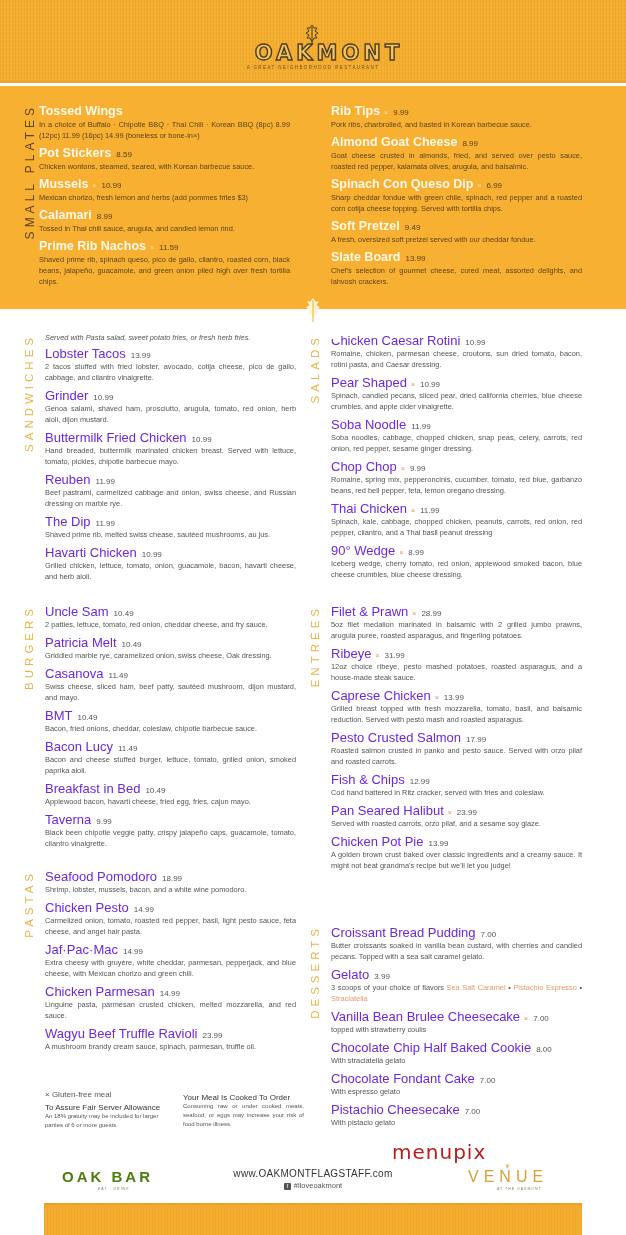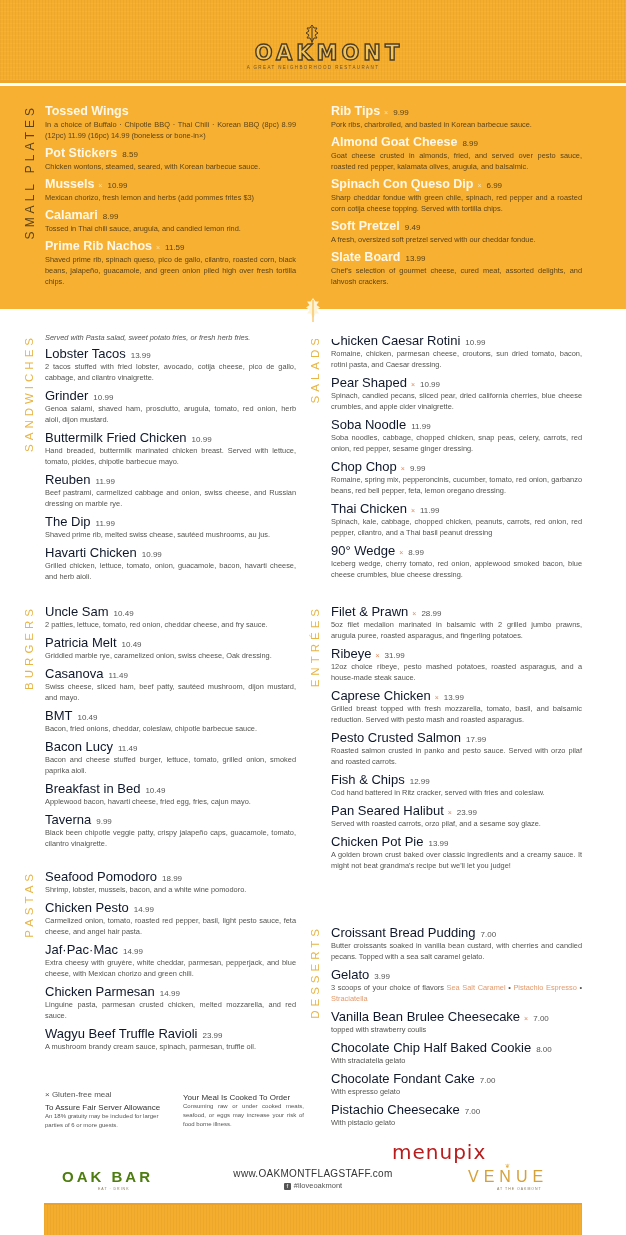--- a/index.html
+++ b/index.html
@@ -35,21 +35,21 @@
   .plates-notch {
     position: absolute; left: 292px; top: 292px; width: 42px; height: 42px;
     border-radius: 50%; background: #f7b032; z-index: 1;
   }
   .plates-notch-cover { position: absolute; left: 286px; top: 309px; width: 54px; height: 30px; background:#fff; z-index: 2; }
   .center-leaf { position: absolute; left: 305px; top: 298px; width: 16px; height: 24px; z-index: 3; }
 
   .col { position: absolute; }
   .item { margin-bottom: 5px; }
   .item-head { display: flex; align-items: baseline; white-space: nowrap; }
-  .item-name { font-size: 13px; line-height: 15px; color: #0f172a; }
+  .item-name { font-size: 13px; line-height: 15px; color: #6d28d9; }
   .gf { font-size: 7px; color: #e08a5e; margin-left: 4px; }
   .price { font-size: 8px; color: #555; margin-left: 5px; }
   .desc { font-size: 7.4px; line-height: 11px; color: #545452; text-align: justify; }
 
   .plates .item-name { color: #fff8e8; font-weight: bold; font-size: 12.5px; }
   .plates .price { color: #5a4318; }
   .plates .gf { color: #fbe2a8; }
   .plates .desc { color: #5b441a; }
 
   .vlabel {
@@ -93,21 +93,21 @@
       <path d="M7 0 L9 3 L12 3 L10 6 L13 8 L10 10 L12 13 L9 13 L7 17 L5 13 L2 13 L4 10 L1 8 L4 6 L2 3 L5 3 Z" fill="none" stroke="#4b3c25" stroke-width="1"></path>
       <line x1="7" y1="2" x2="7" y2="20" stroke="#4b3c25" stroke-width="1"></line>
     </svg>
     <div class="logo-title">OAKMONT</div>
     <div class="logo-tag">A GREAT NEIGHBORHOOD RESTAURANT</div>
   </div>
 
   <div class="plates">
     <div class="vlabel plates-label" style="left:23px; top:18px;">SMALL PLATES</div>
 
-    <div class="col" style="left:45px; top:18px; width:251px;" id="sp-left">
+    <div class="col" style="left:39px; top:18px; width:251px;" id="sp-left">
         <div class="item">
           <div class="item-head">
             <span class="item-name">Tossed Wings</span>
           </div>
           <div class="desc"><span>In a choice of Buffalo · Chipotle BBQ · Thai Chili · Korean BBQ (8pc) 8.99 (12pc) 11.99 (16pc) 14.99 (boneless or bone-in×)</span></div>
         </div>
         <div class="item">
           <div class="item-head">
             <span class="item-name">Pot Stickers</span>
             <span class="price">8.59</span>
@@ -349,21 +349,21 @@
           <span class="price">11.99</span>
         </div>
         <div class="desc"><span>Soba noodles, cabbage, chopped chicken, snap peas, celery, carrots, red onion, red pepper, sesame ginger dressing.</span></div>
       </div>
       <div class="item">
         <div class="item-head">
           <span class="item-name">Chop Chop</span>
           <span class="gf">×</span>
           <span class="price">9.99</span>
         </div>
-        <div class="desc"><span>Romaine, spring mix, pepperoncinis, cucumber, tomato, red onion, garbanzo beans, red bell pepper, feta, lemon oregano dressing.</span></div>
+        <div class="desc"><span>Romaine, spring mix, pepperoncinis, cucumber, tomato, red blue, garbanzo beans, red bell pepper, feta, lemon oregano dressing.</span></div>
       </div>
       <div class="item">
         <div class="item-head">
           <span class="item-name">Thai Chicken</span>
           <span class="gf">×</span>
           <span class="price">11.99</span>
         </div>
         <div class="desc"><span>Spinach, kale, cabbage, chopped chicken, peanuts, carrots, red onion, red pepper, cilantro, and a Thai basil peanut dressing</span></div>
       </div>
       <div class="item">

